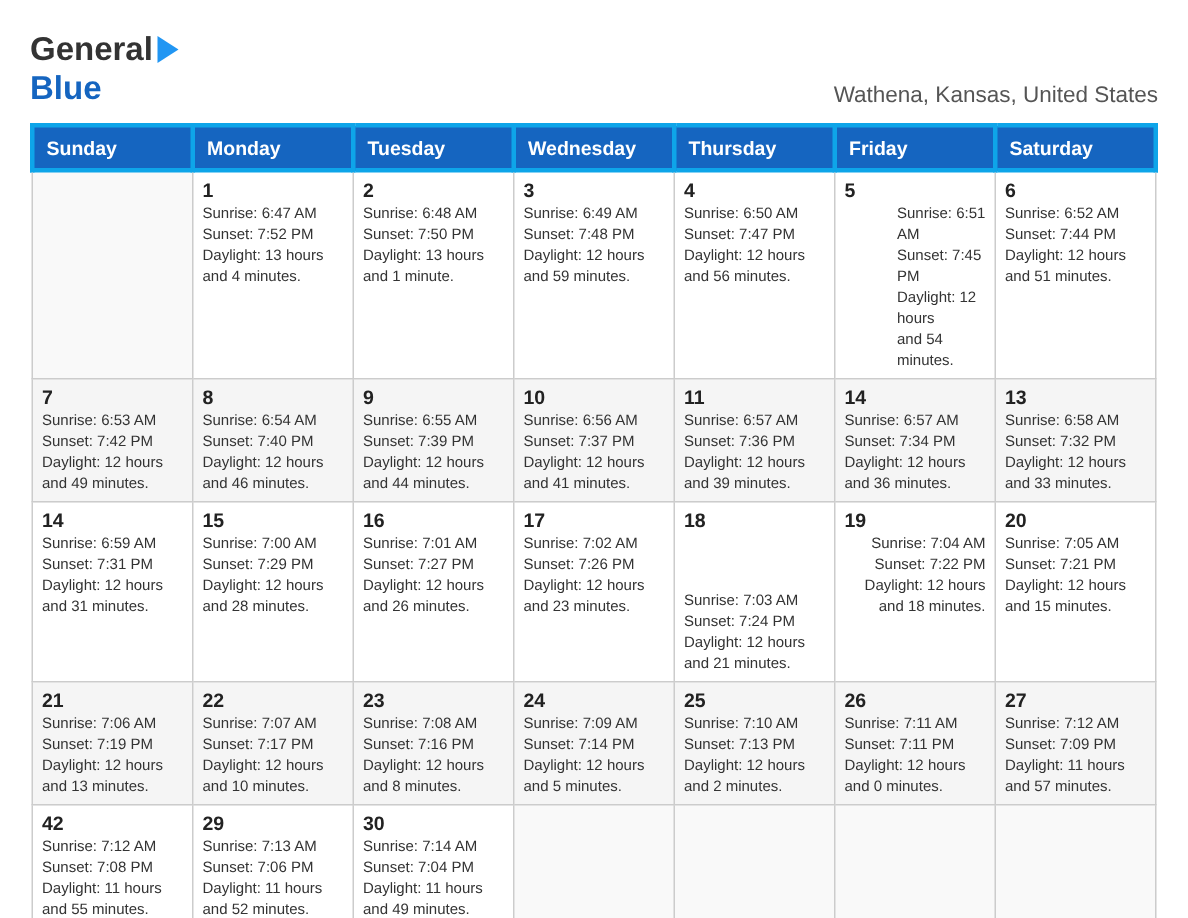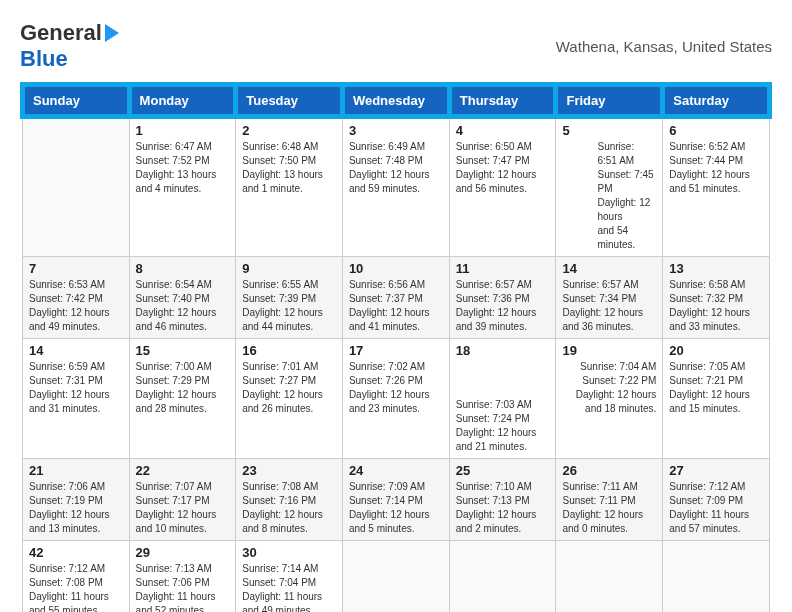--- a/index.html
+++ b/index.html
@@ -6,21 +6,21 @@
     body {
       font-family: Arial, sans-serif;
       background: #fff;
       width: 792px;
       min-height: 612px;
       padding: 20px;
     }
     .header {
       display: flex;
       justify-content: space-between;
-      align-items: center;
+      align-items: flex-end;
       margin-bottom: 10px;
     }
     .logo {
       display: flex;
       flex-direction: column;
       align-items: flex-start;
     }
     .logo-row {
       display: flex;
       align-items: center;
@@ -44,21 +44,21 @@
       border-collapse: collapse;
       font-size: 11px;
     }
     .calendar th {
       background: #1565c0;
       color: #fff;
       text-align: left;
       padding: 6px 8px;
       font-size: 13px;
       font-weight: bold;
-      border: 5px solid #0ea5e9;
+      border: 3px solid #0ea5e9;
       margin-left: 24px;
     }
     .calendar td {
       border: 1px solid #ccc;
       vertical-align: top;
       padding: 4px 6px;
       width: 107px;
       min-height: 80px;
       height: 80px;
     }

